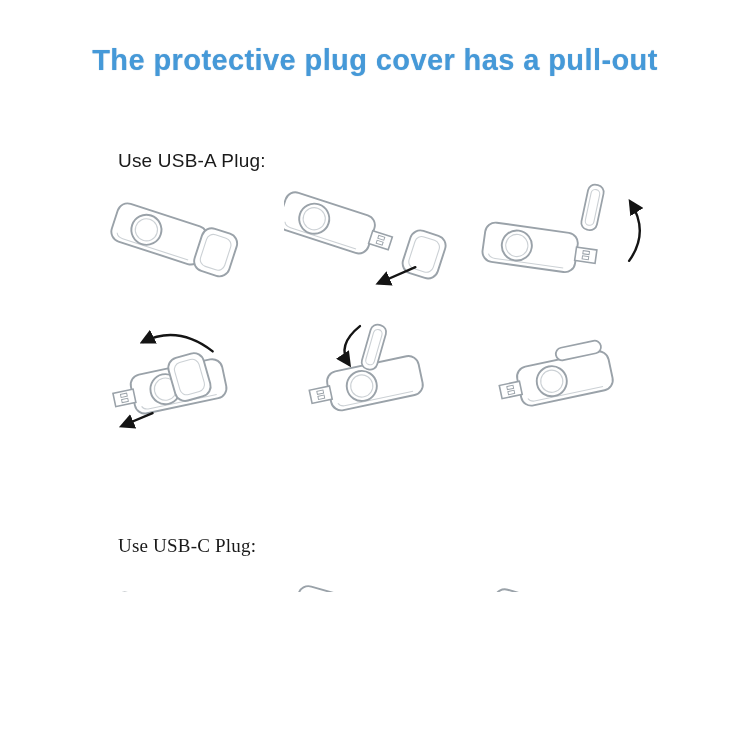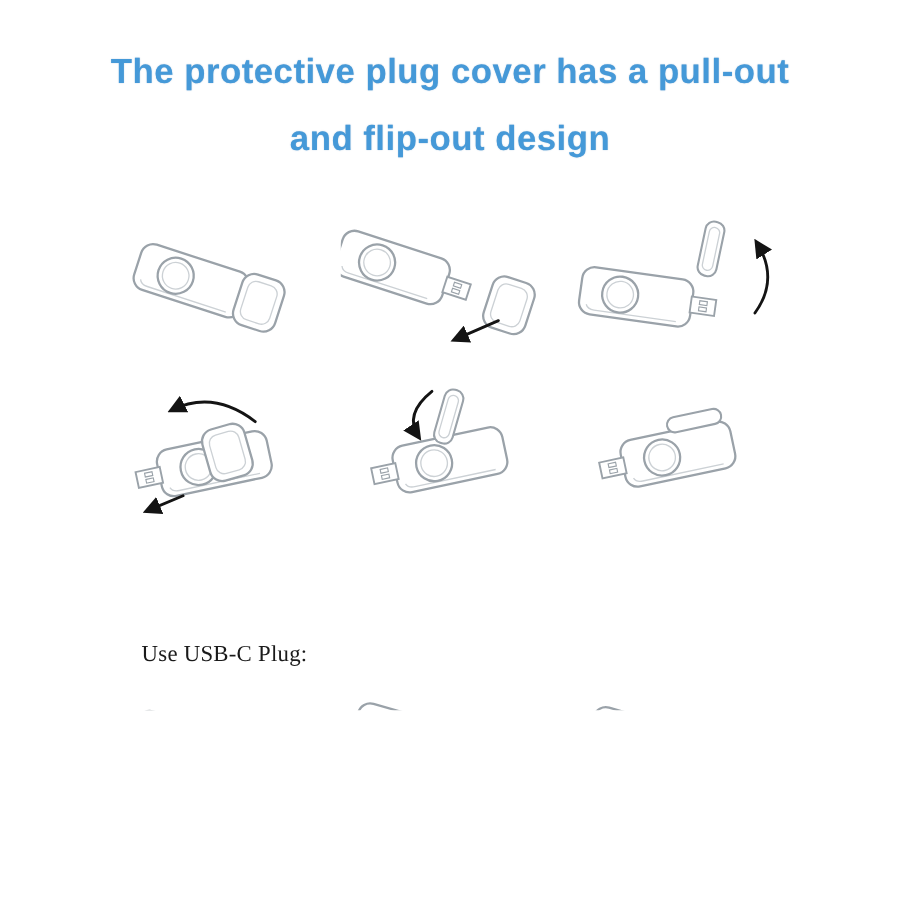--- a/index.html
+++ b/index.html
@@ -83,23 +83,23 @@
       </g>
       <g id="capC">
         <rect class="ln fw" x="0" y="0" width="30" height="26" rx="9" stroke-width="2.2"></rect>
         <rect class="in" x="5" y="5" width="20" height="16" rx="6"></rect>
       </g>
     </defs>
   </svg>
 
   <h1 class="title">
     <span class="tl">The protective plug cover has a pull-out</span>
-    <span class="tl">and flip-out design</span>
   </h1>
 
+  <div class="section-label label-usba">Use USB-A Plug:</div>
 
   <div class="row row1">
 
     <svg class="step" viewBox="0 0 230 150">
       <g transform="translate(34,26) rotate(18)">
         <use href="#body"></use>
         <use href="#capA" transform="translate(111,-3)"></use>
       </g>
     </svg>
 

